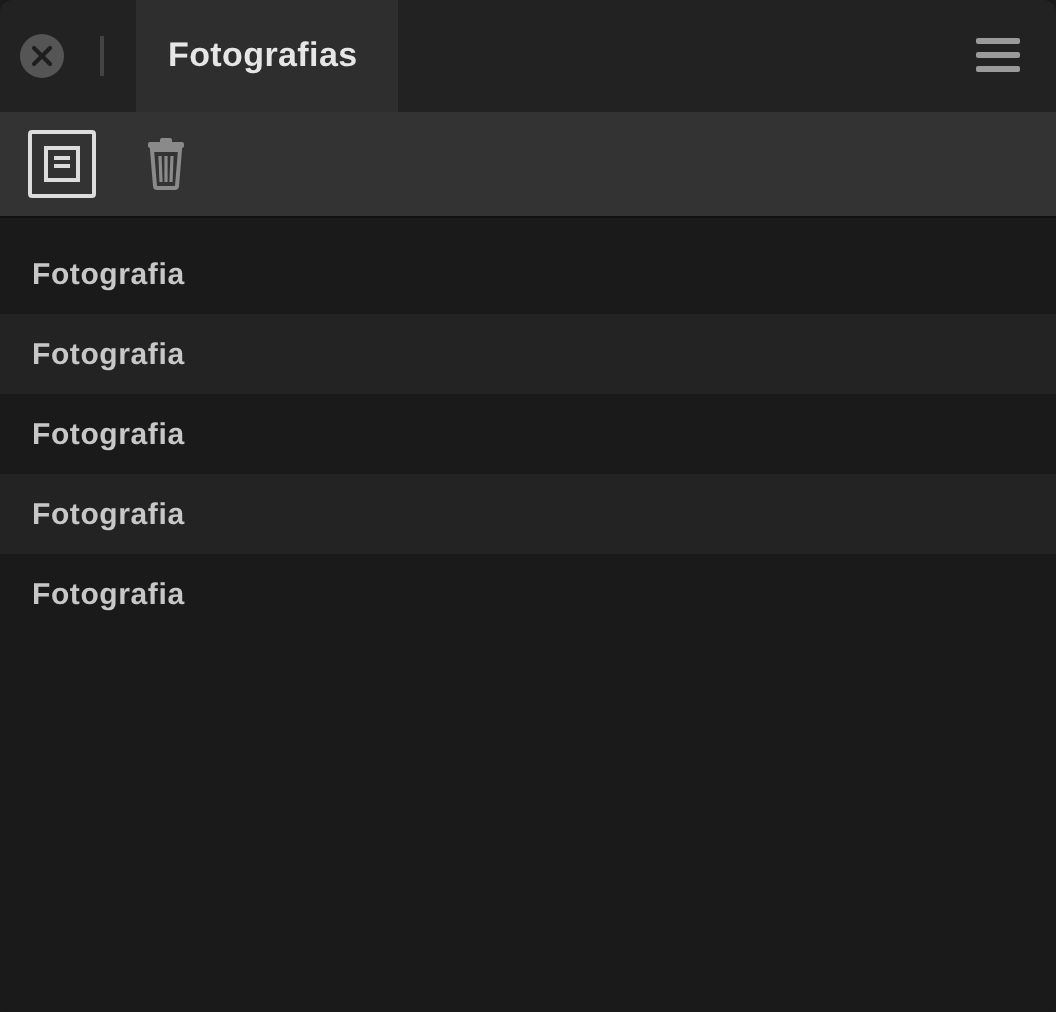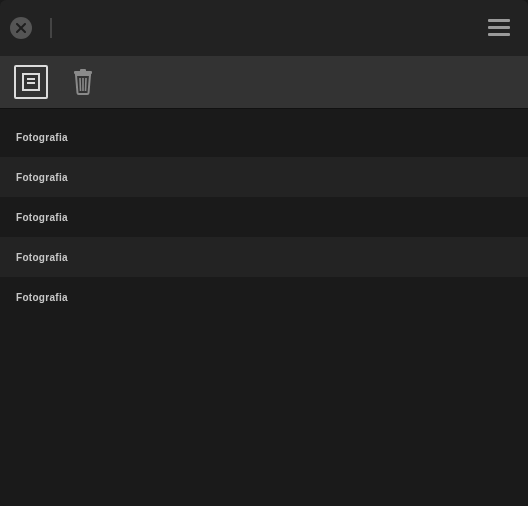--- a/index.html
+++ b/index.html
@@ -94,41 +94,44 @@
     overflow-y: auto;
     padding-top: 8px;
   }
   .list-item {
     height: 40px;
     display: flex;
     align-items: center;
     padding: 0 16px;
     color: #c7c7c7;
     font-weight: 600;
-    font-size: 10px;
+    font-size: 15px;
     letter-spacing: 0.3px;
     cursor: pointer;
   }
   .list-item.alt {
     background: #232323;
   }
 </style>
 </head>
 <body>
 
 <div class="window">
 
   <div class="titlebar">
     <div class="close-circle">
       <svg width="10" height="10" viewBox="0 0 10 10">
         <line x1="1" y1="1" x2="9" y2="9" stroke="#1e1e1e" stroke-width="2" stroke-linecap="round"></line>
         <line x1="9" y1="1" x2="1" y2="9" stroke="#1e1e1e" stroke-width="2" stroke-linecap="round"></line>
       </svg>
     </div>
     <div class="tab-divider"></div>
+    <div class="tab">
+      <span>Fotografias</span>
+    </div>
     <div class="spacer"></div>
     <div class="menu-btn">
       <svg width="22" height="18" viewBox="0 0 22 18">
         <rect x="0" y="0" width="22" height="3" rx="1" fill="#9a9a9a"></rect>
         <rect x="0" y="7" width="22" height="3" rx="1" fill="#9a9a9a"></rect>
         <rect x="0" y="14" width="22" height="3" rx="1" fill="#9a9a9a"></rect>
       </svg>
     </div>
   </div>
 

